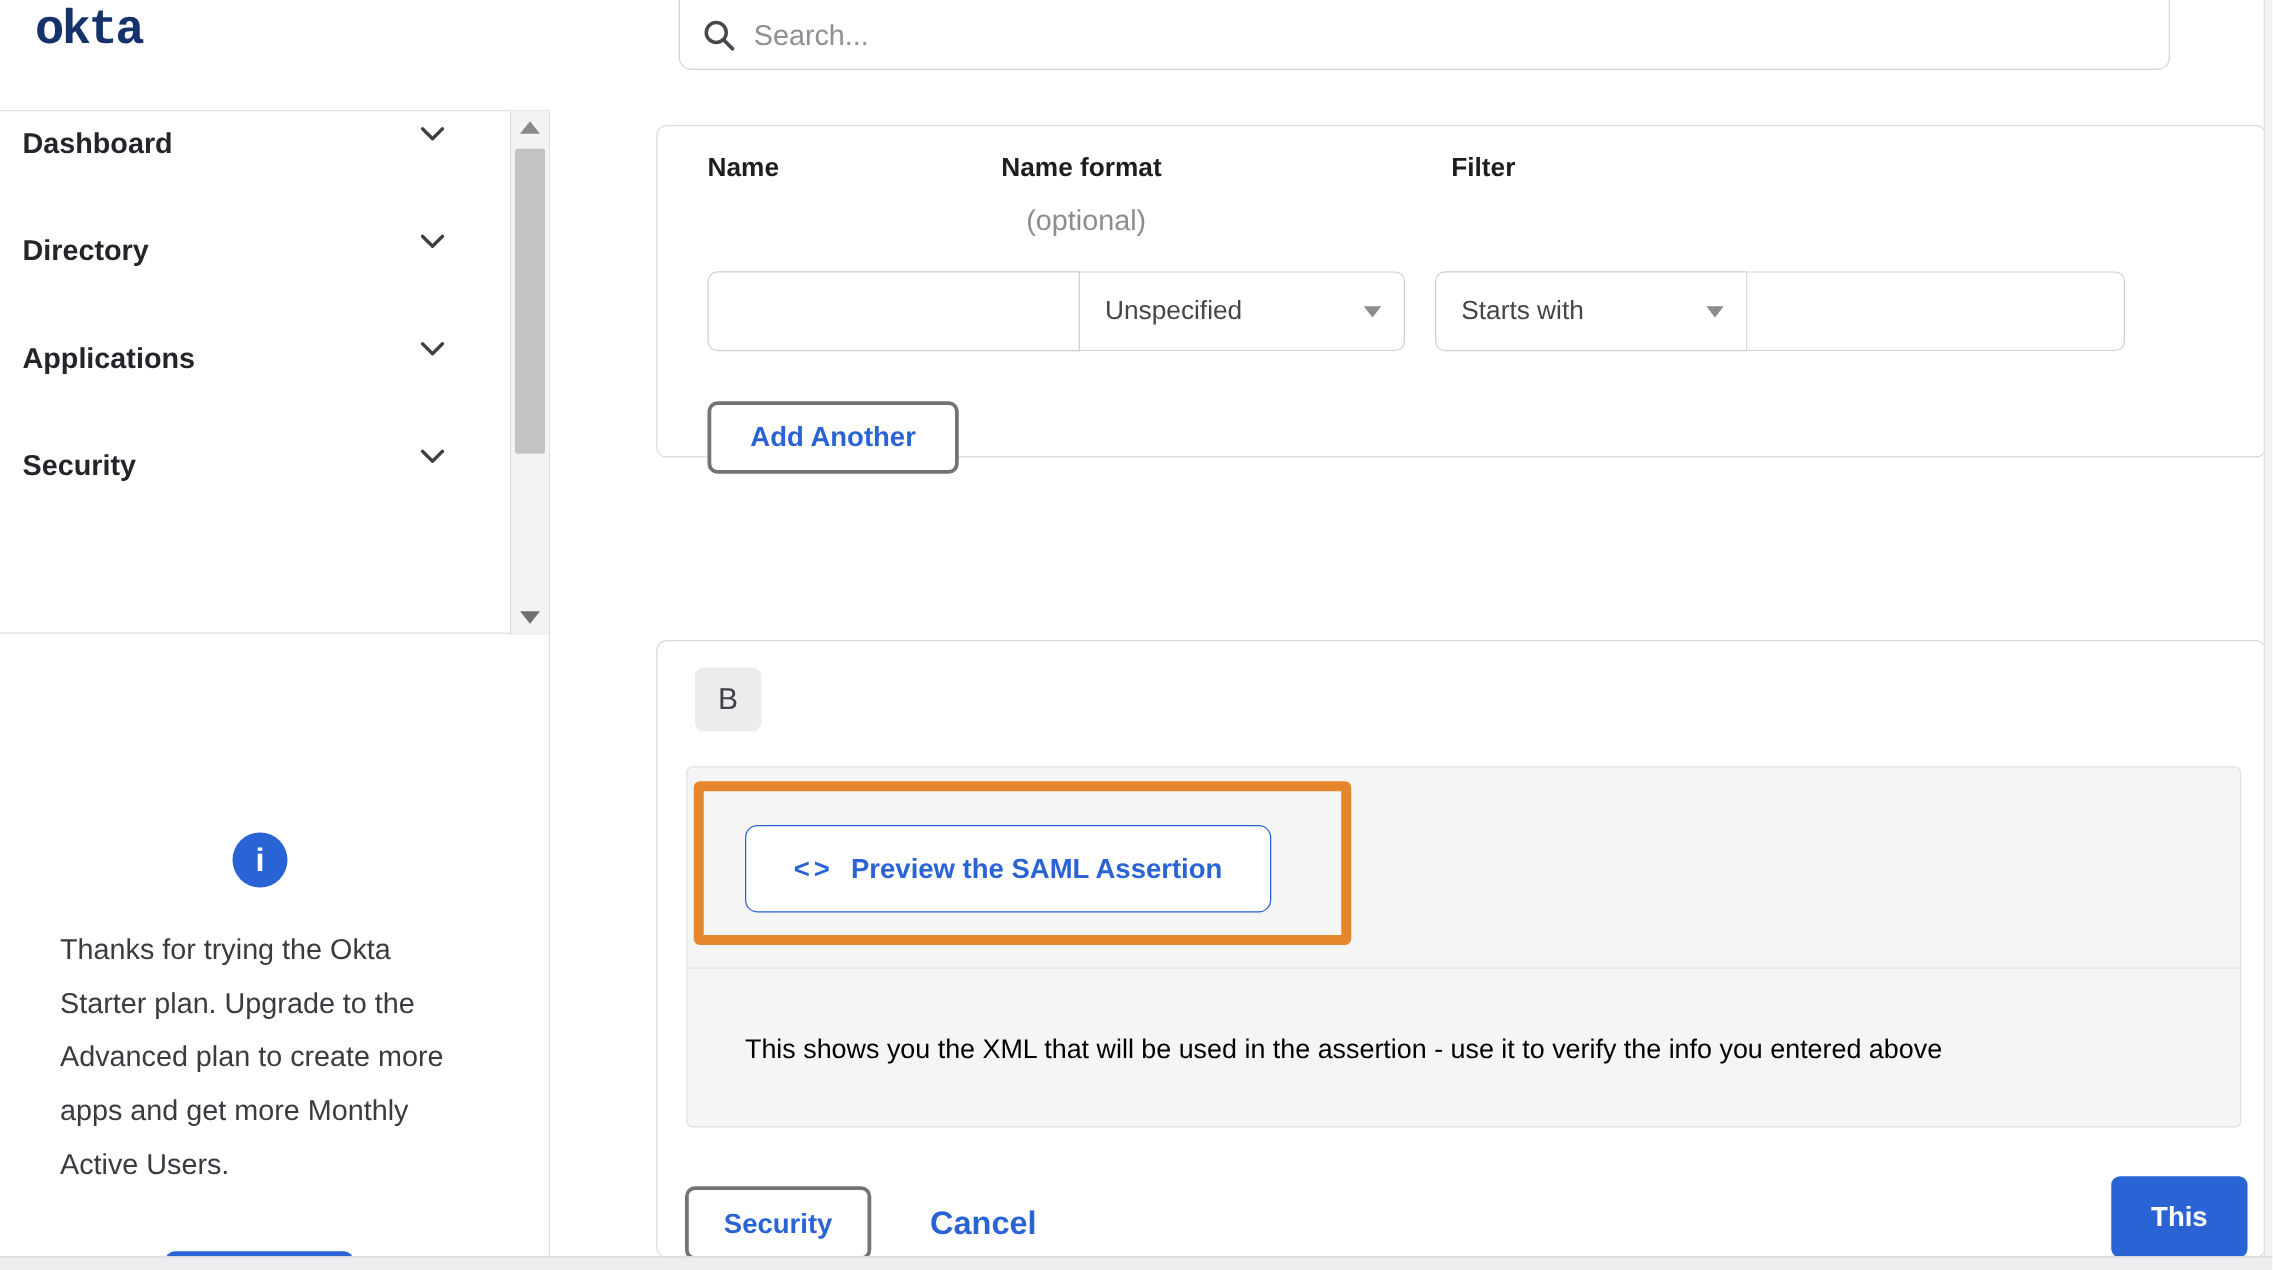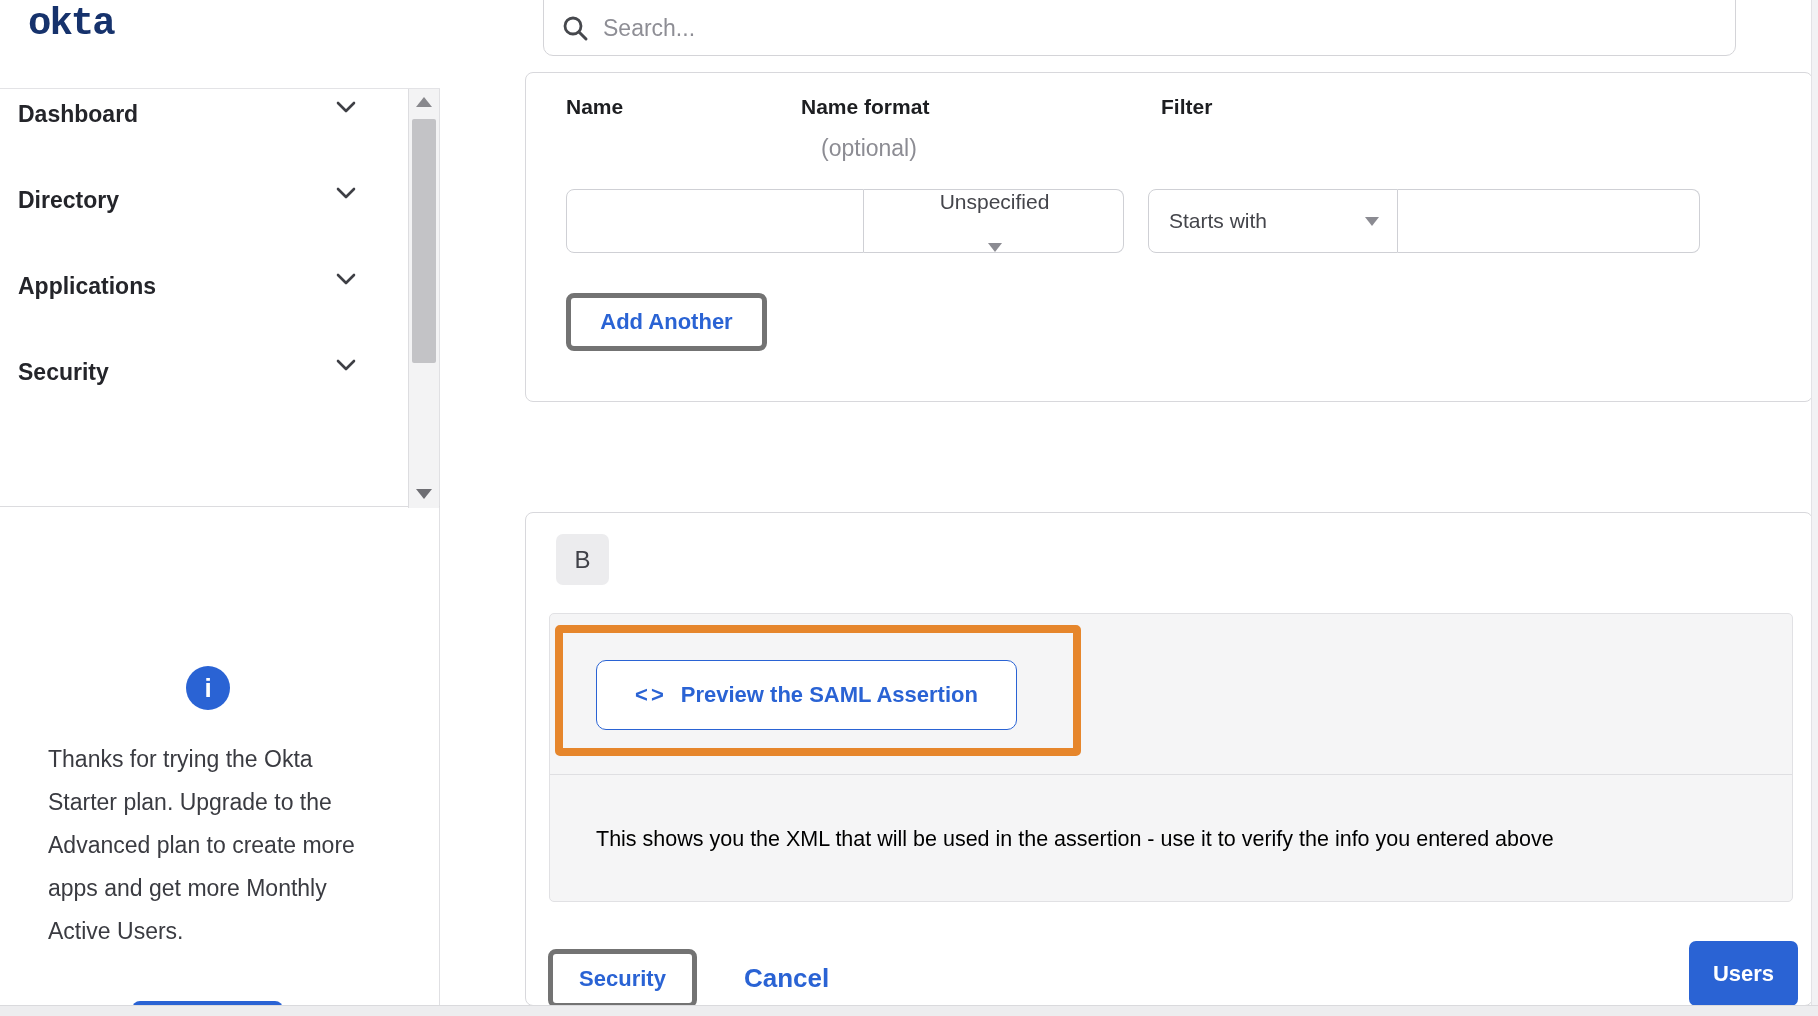--- a/index.html
+++ b/index.html
@@ -47,39 +47,39 @@
   .promo-text { position:absolute; left:48px; top:650px; width:322px;
                 font-size:23px; line-height:43px; color:#3a3b41; }
   .upgrade-btn { position:absolute; left:132px; top:913px; width:151px; height:57px;
                  background:#2a63d4; border:none; border-radius:8px; color:#fff;
                  font-size:23px; font-weight:700; cursor:pointer;
                  font-family:"Liberation Sans", sans-serif; }
 
   
   .card { position:absolute; left:525px; width:1288px; background:#fff;
           border:1px solid #d8d8dc; border-radius:8px; }
-  .card-1 { top:72px; height:330px; }
+  .card-1 { top:100px; height:266px; }
   .card-2 { top:512px; height:494px; }
 
   .fld-label { position:absolute; font-size:21px; font-weight:700; color:#1d1e21; }
   .fld-sub { position:absolute; font-size:23px; font-weight:400; color:#8c8c93;margin-left:20px; }
 
   .ctl-group { position:absolute; top:116px; height:64px; display:flex; }
   .txt-input { height:64px; border:1px solid #cfd0d5; background:#fff; outline:none;
                font-size:21px; color:#3c3c43; padding:0 16px;
                font-family:"Liberation Sans", sans-serif; }
   .sel { height:64px; border:1px solid #cfd0d5; background:#fff; display:flex;
          align-items:center; justify-content:space-between; padding:0 18px 0 20px;
          font-size:21px; color:#44454b; cursor:pointer; }
   .caret { width:0; height:0; border-left:7px solid transparent;
            border-right:7px solid transparent; border-top:9px solid #8b8b92; }
   .r-left { border-radius:8px 0 0 8px; }
-  .r-right { border-radius:0 8px 8px 0; border-left:none;flex-direction:column; }
-
-  .btn-outline { background:#fff; border:5px solid #737373; border-radius:8px;
+  .r-right { border-radius:0 8px 8px 0; border-left:none; }
+
+  .btn-outline { background:#fff; border:3px solid #737373; border-radius:8px;
                  color:#2a63d4; font-size:22px; font-weight:700; cursor:pointer;
                  font-family:"Liberation Sans", sans-serif; }
   .add-another { position:absolute; left:40px; top:220px; width:201px; height:58px; }
 
   
   .b-badge { position:absolute; left:30px; top:21px; width:53px; height:51px;
              background:#ececee; border-radius:7px; display:flex; align-items:center;
              justify-content:center; font-size:24px; color:#404148; }
   .b-title { position:absolute; left:105px; top:34px; font-size:22px; font-weight:700;
              color:#1d1e21; }
@@ -209,18 +209,18 @@
           <span>Preview the SAML Assertion</span>
         </button>
       </div>
       <div class="panel-help">This shows you the XML that will be used in the assertion - use it to verify the info you entered above</div>
     </div>
 
     <div class="hl-rect"></div>
 
     <button class="btn-outline prev-btn">Security</button>
     <button class="cancel-link">Cancel</button>
-    <button class="next-btn">Users</button>
+    <button class="next-btn">This</button>
   </div>
 
   <div class="right-strip"></div>
   <div class="bottom-strip"></div>
 </div>
 
 </body></html>

